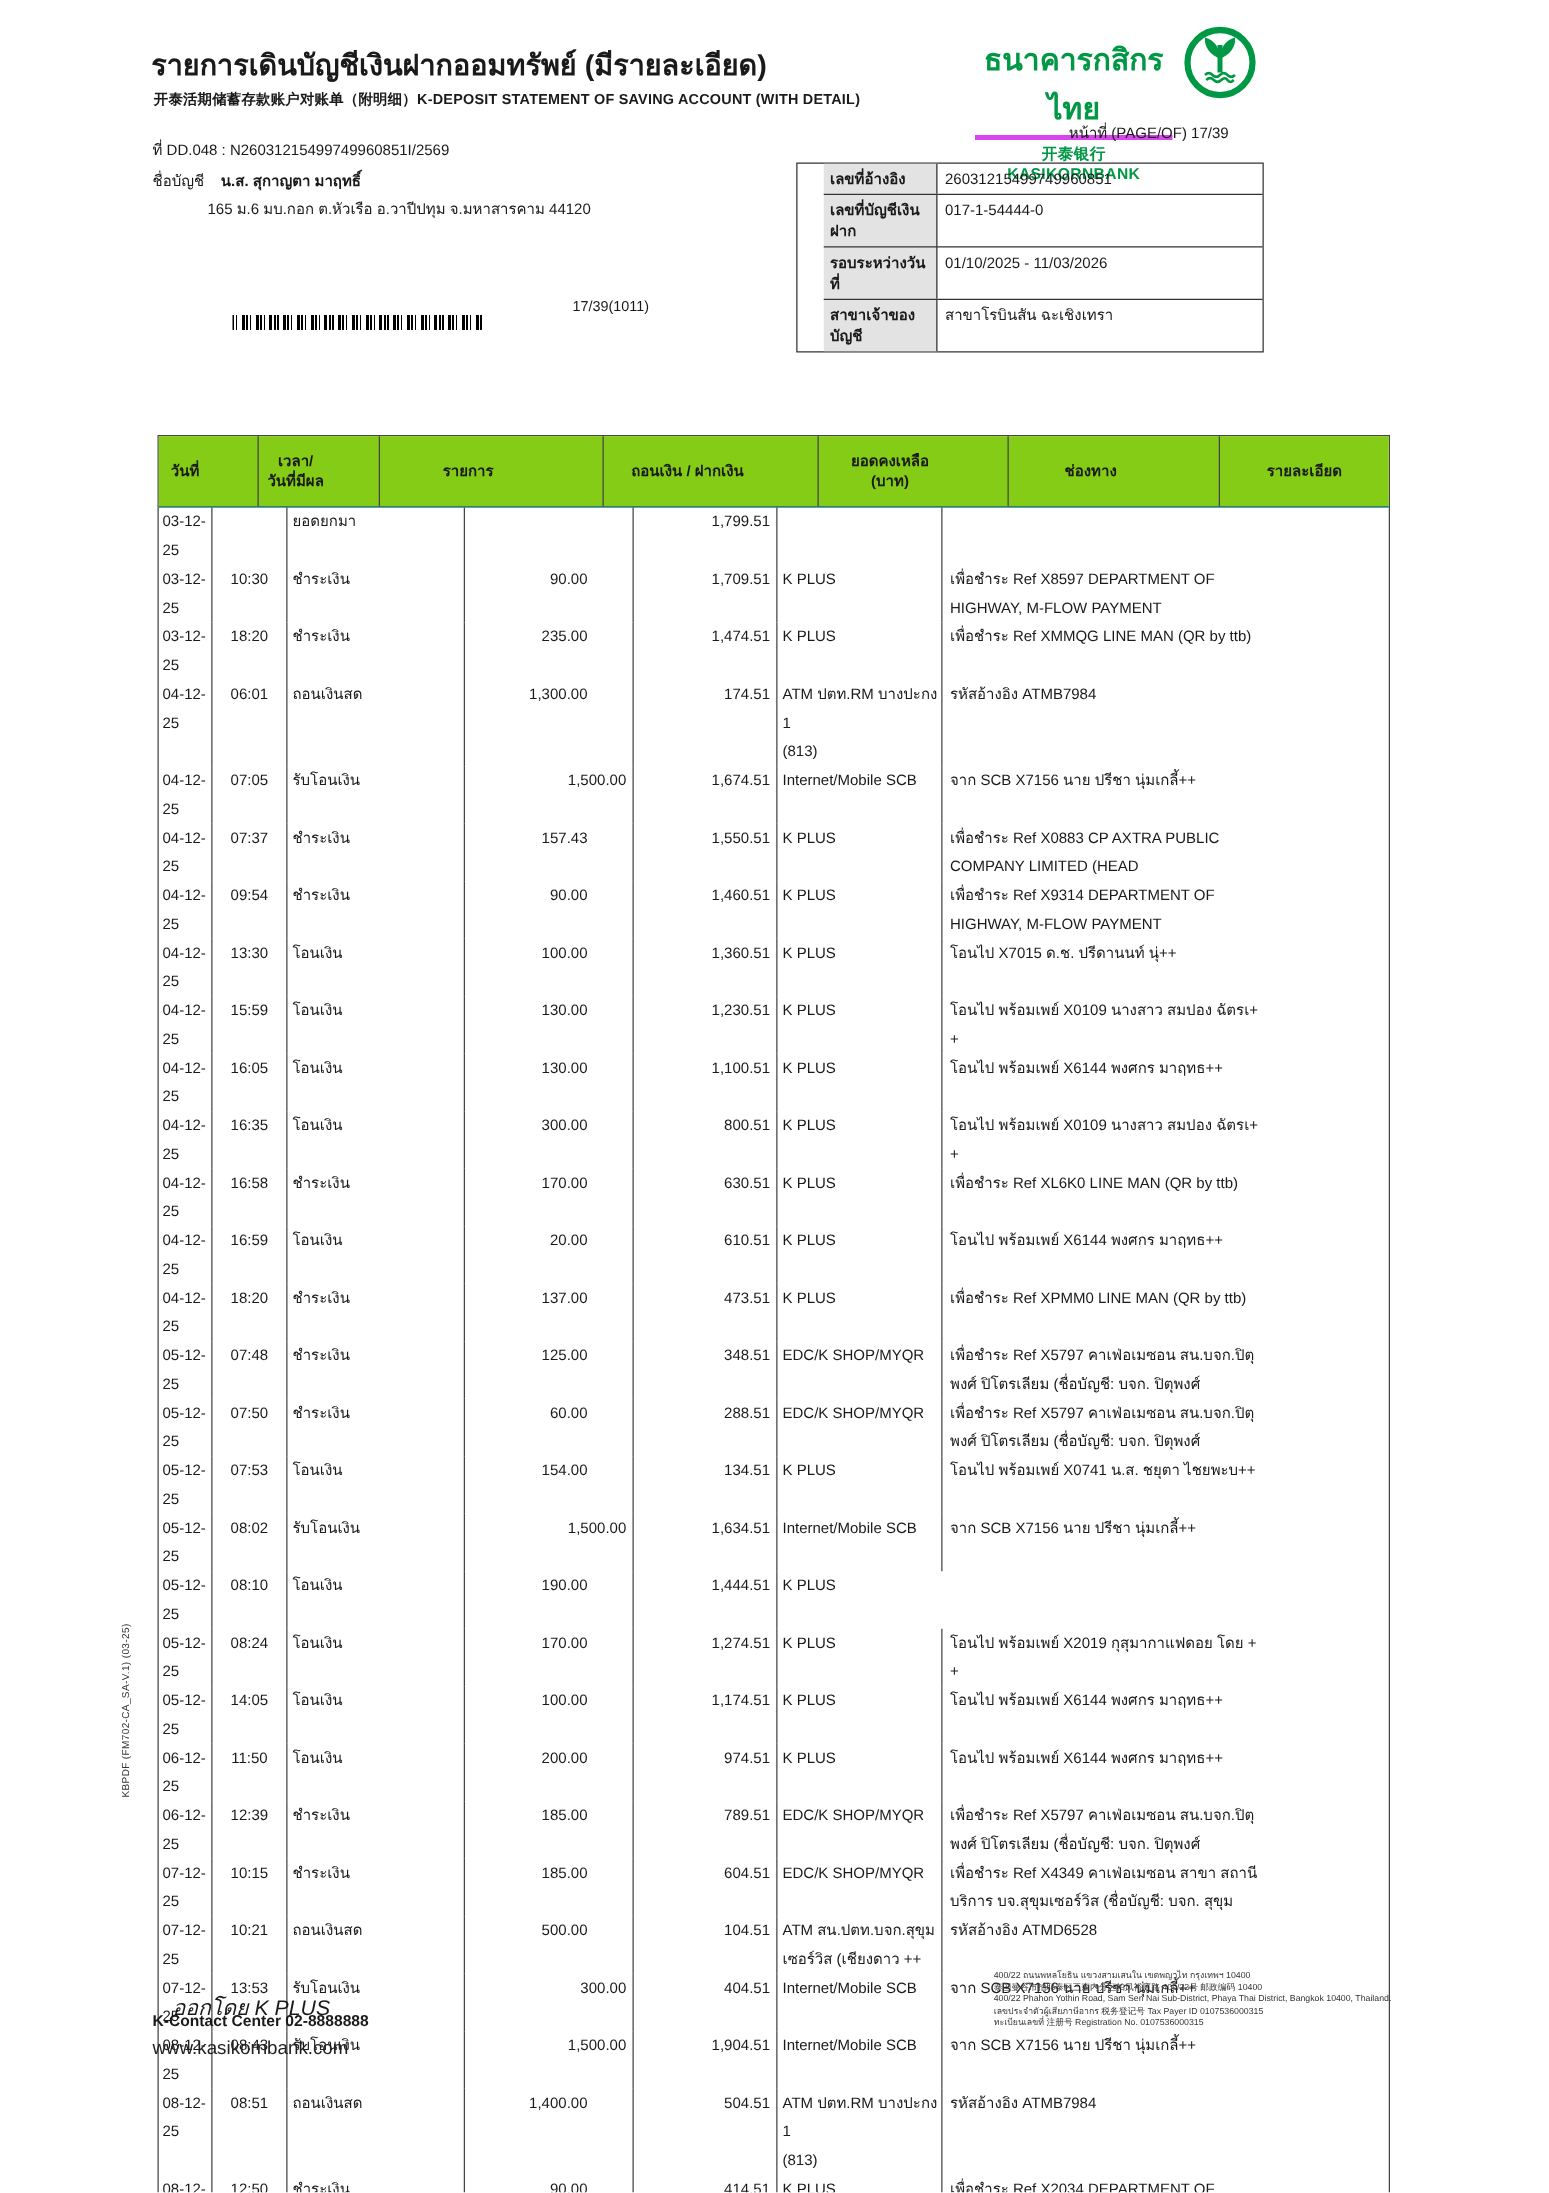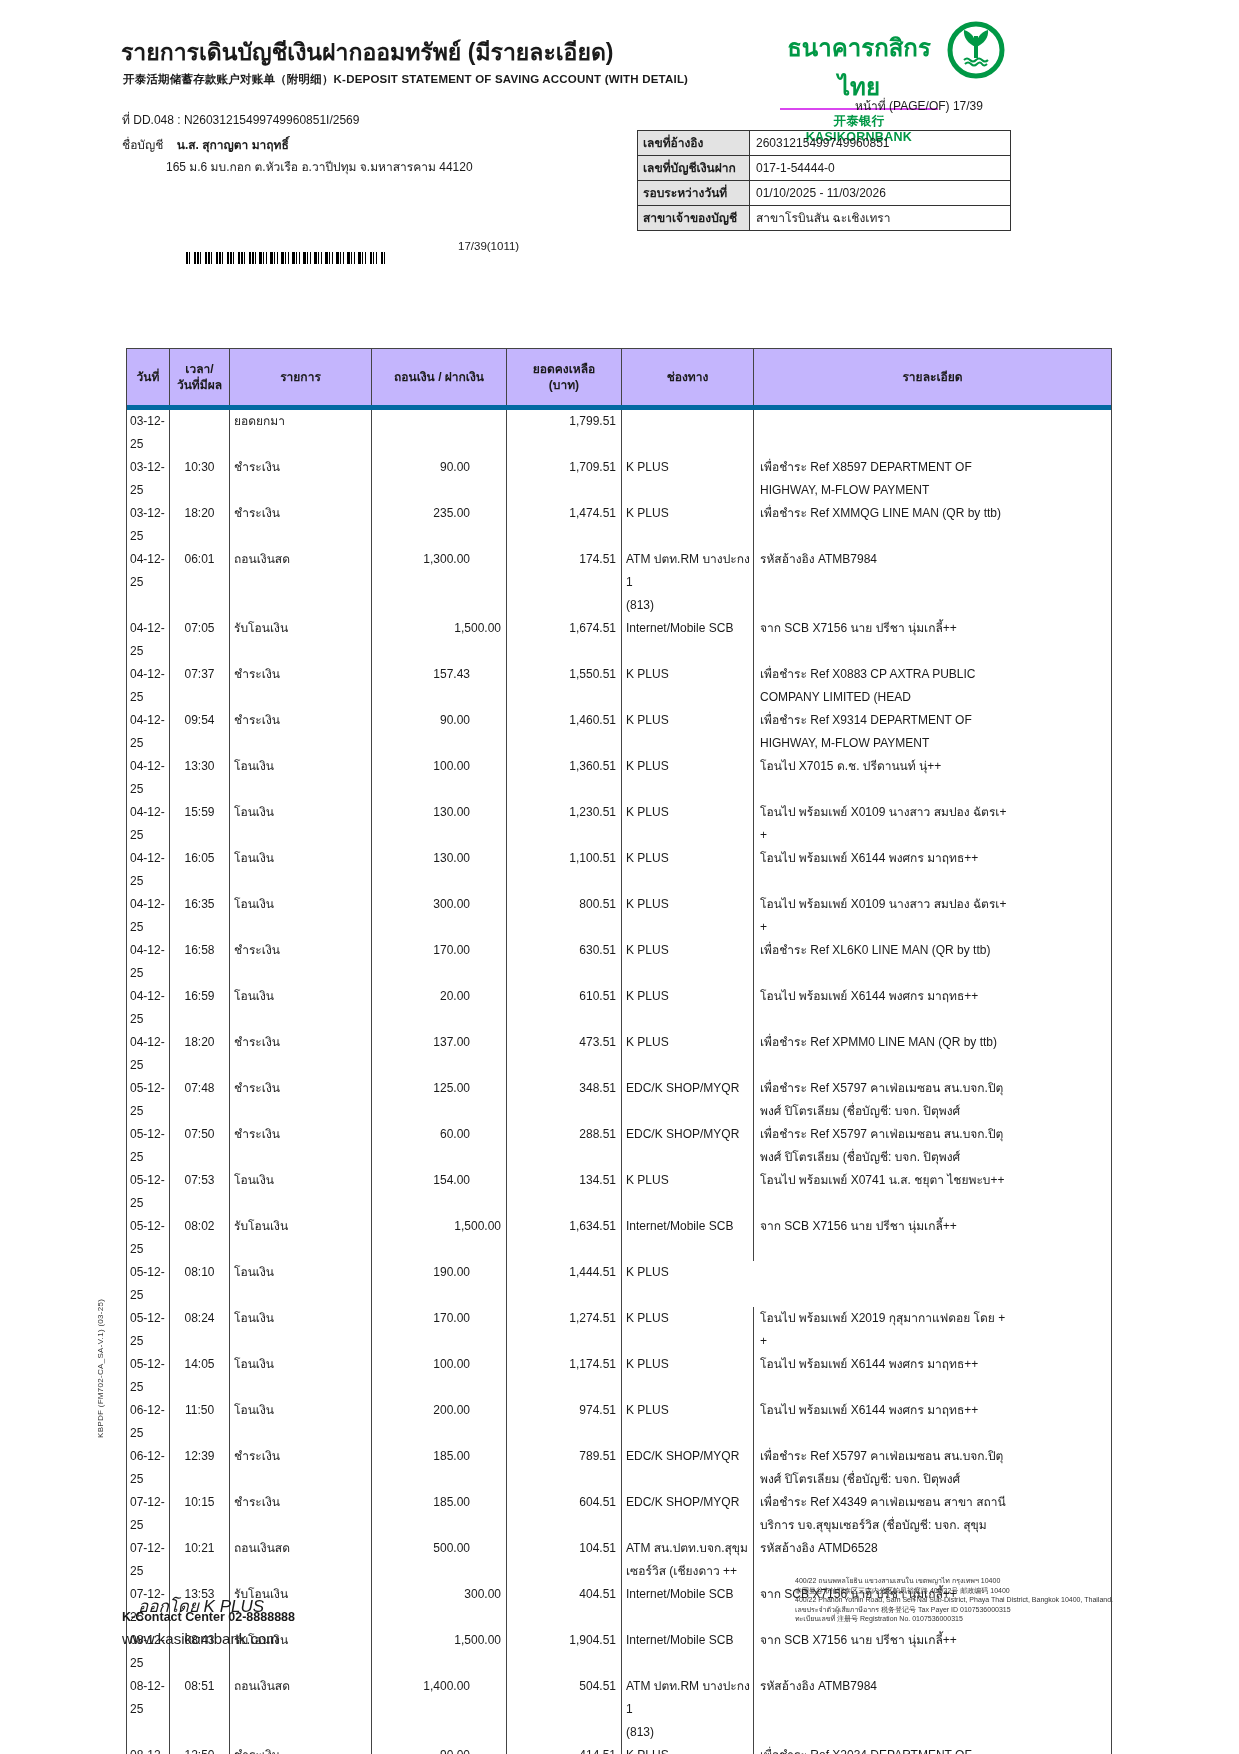--- a/index.html
+++ b/index.html
@@ -2,41 +2,41 @@
 <html><head>
 <meta charset="utf-8">
 <style>
   html,body{margin:0;padding:0;background:#fff;}
   .page{position:relative;width:1138px;height:1754px;background:#fff;overflow:hidden;
         font-family:"Liberation Sans",sans-serif;color:#1a1a1a;}
   
   .title{position:absolute;left:121px;top:34px;font-size:23px;font-weight:bold;}
   .subtitle{position:absolute;left:123px;top:72px;font-size:11.5px;font-weight:bold;letter-spacing:.2px;}
   .brand{position:absolute;left:780px;top:28px;width:158px;text-align:center;}
-  .brand-thai{font-size:24px;font-weight:bold;color:#009845;border-bottom:2px solid #d946ef;padding-bottom:2px;}
+  .brand-thai{font-size:24px;font-weight:bold;color:#009845;border-bottom:4px solid #d946ef;padding-bottom:2px;}
   .brand-intl{font-size:12.5px;font-weight:bold;color:#009845;margin-top:3px;letter-spacing:.3px;}
   .brand-logo{position:absolute;left:946px;top:20px;width:60px;height:60px;}
   .page-label{position:absolute;left:855px;top:96px;font-size:12px;}
   .doc-no{position:absolute;left:122px;top:110px;font-size:12px;}
   .acct-line{position:absolute;left:122px;top:135px;font-size:12px;}
   .acct-line .name{margin-left:10px;font-weight:bold;}
   .acct-addr{position:absolute;left:166px;top:157px;font-size:12px;}
   
   .info-box{position:absolute;left:637px;top:130px;width:374px;border:1.5px solid #333;
             display:grid;grid-template-columns:112px 1fr;box-sizing:border-box;font-size:12px;}
-  .info-box .lab{background:#e3e3e3;font-weight:bold;border-right:1px solid #333;padding:4px 3px 3px 5px;line-height:17px;}
+  .info-box .lab{background:#e3e3e3;font-weight:bold;border-right:1px solid #333;padding:4px 3px 3px 5px;line-height:17px;margin-left:21px;}
   .info-box .val{padding:4px 3px 3px 6px;line-height:17px;}
   .info-box .lab.nt,.info-box .val.nt{border-top:1px solid #333;}
   
   .barcode{position:absolute;left:186px;top:252px;width:200px;height:12px;
     background:repeating-linear-gradient(90deg,#000 0px,#000 1.5px,#fff 1.5px,#fff 3px,#000 3px,#000 4px,#fff 4px,#fff 7.5px,#000 7.5px,#000 10px,#fff 10px,#fff 11px);}
   .barcode-text{position:absolute;left:458px;top:240px;font-size:11.5px;}
   
   .txn-table{position:absolute;left:126px;top:348px;width:986px;border:1.2px solid #444;box-sizing:border-box;}
-  .thead{display:grid;grid-template-columns:42px 60px 142px 135px 115px 132px 1fr;background:#c4b5fd;border-bottom:5px solid #0369a1;}
+  .thead{display:grid;grid-template-columns:42px 60px 142px 135px 115px 132px 1fr;background:#84cc16;border-bottom:1px solid #0369a1;gap:37px;}
   .thead .hcell{display:flex;align-items:center;justify-content:center;text-align:center;
     font-weight:bold;font-size:12px;height:56px;white-space:pre-line;line-height:16px;border-left:1px solid #444;}
   .thead .hcell:first-child{border-left:none;}
   .trow{display:grid;grid-template-columns:42px 60px 142px 135px 115px 132px 1fr;}
   .tcell{font-size:12px;line-height:23px;white-space:pre-line;border-left:1px solid #444;box-sizing:border-box;}
   .trow .tcell:first-child{border-left:none;}
   .c-date{padding-left:3px;}
   .c-time{text-align:center;}
   .c-desc{padding-left:4px;}
   .c-amt{text-align:right;}

